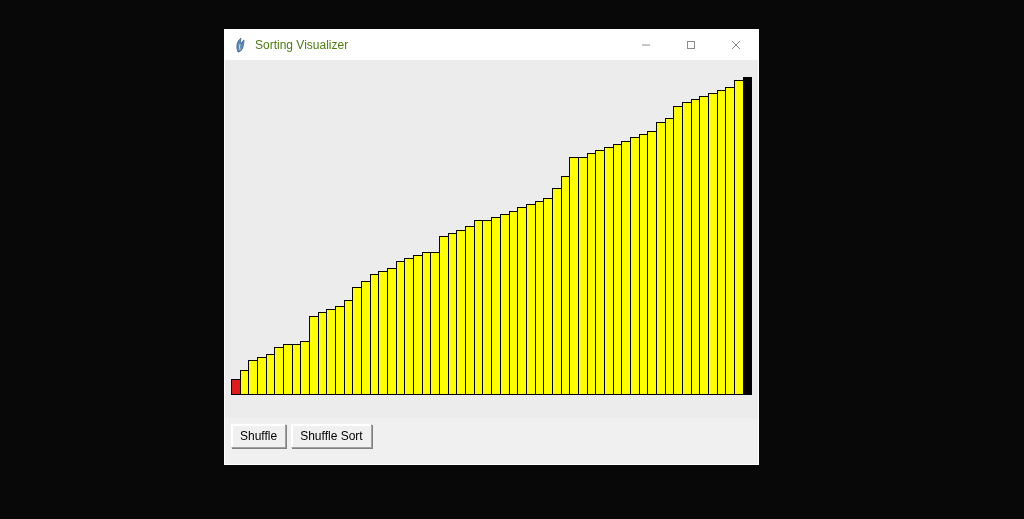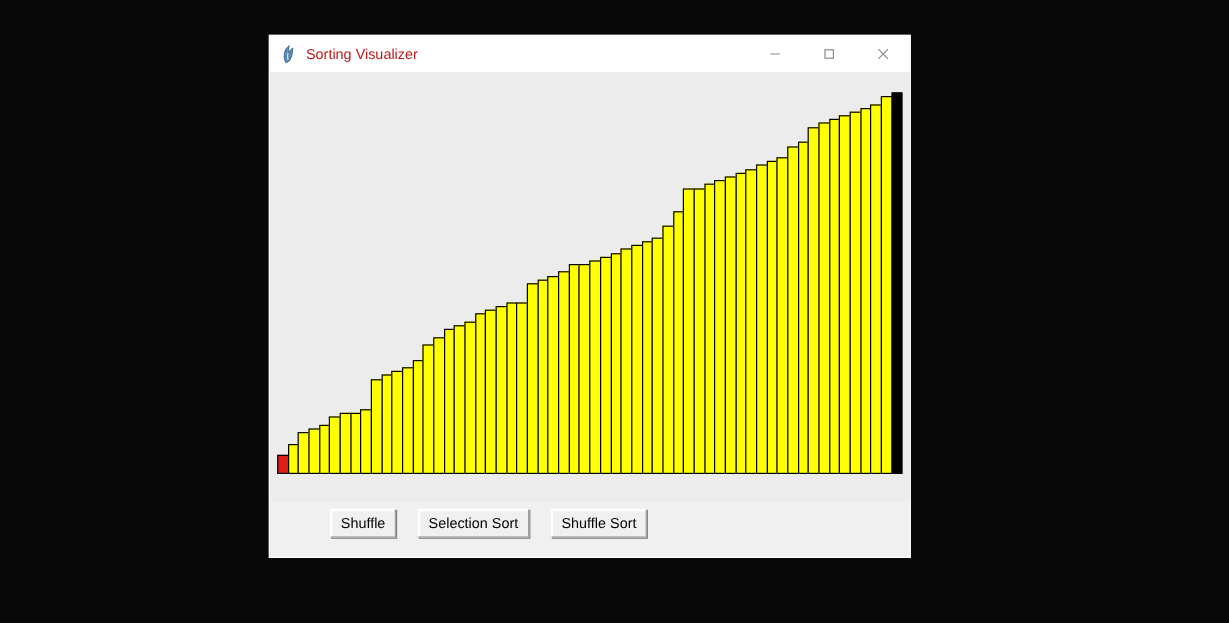--- a/index.html
+++ b/index.html
@@ -22,21 +22,21 @@
       border: 1px solid #ffffff;
       display: flex;
       flex-direction: column;
     }
     .titlebar {
       height: 30px;
       background: #ffffff;
       display: flex;
       align-items: center;
       padding-left: 8px;
-      color: #b91c1c;
+      color: #4d7c0f;
       font-size: 12px;
     }
     .titlebar .icon {
       width: 16px;
       height: 16px;
       margin-right: 6px;
       display: inline-flex;
       align-items: center;
       justify-content: center;
     }
@@ -70,23 +70,22 @@
       flex: 1 1 0;
       border: 1px solid #000000;
       border-bottom: 1px solid #000000;
       box-sizing: border-box;
     }
     .bar + .bar { margin-left: -1px; }
     .button-row {
       height: 46px;
       display: flex;
       align-items: center;
-      gap: 18px;
+      gap: 5px;
       padding: 0 6px 10px 6px;
-      margin-left: 44px;
     }
     .btn {
       background: #f0f0f0;
       border: 1px solid #a0a0a0;
       border-top-color: #ffffff;
       border-left-color: #ffffff;
       padding: 4px 8px;
       font-family: inherit;
       font-size: 12px;
       color: #000000;
@@ -185,16 +184,15 @@
         <div class="bar" style="height: 95%; background: rgb(255, 255, 0);"></div>
         <div class="bar" style="height: 96%; background: rgb(255, 255, 0);"></div>
         <div class="bar" style="height: 97%; background: rgb(255, 255, 0);"></div>
         <div class="bar" style="height: 99%; background: rgb(255, 255, 0);"></div>
         <div class="bar" style="height: 100%; background: rgb(0, 0, 0);"></div>
       </div>
   </div>
 
   <div class="button-row">
     <button class="btn">Shuffle</button>
-    <button class="btn">Selection Sort</button>
     <button class="btn">Shuffle Sort</button>
   </div>
 </div>
 
 </body></html>

